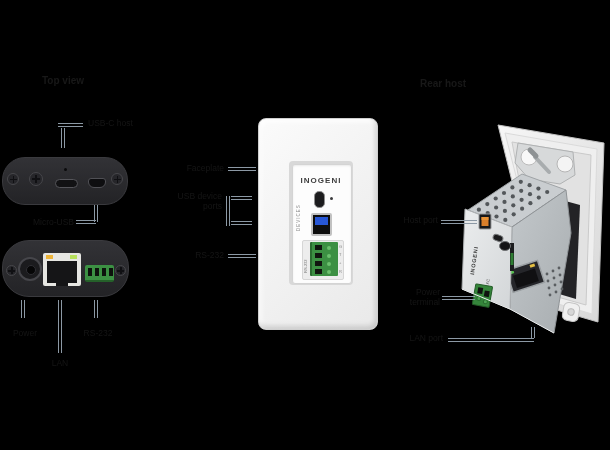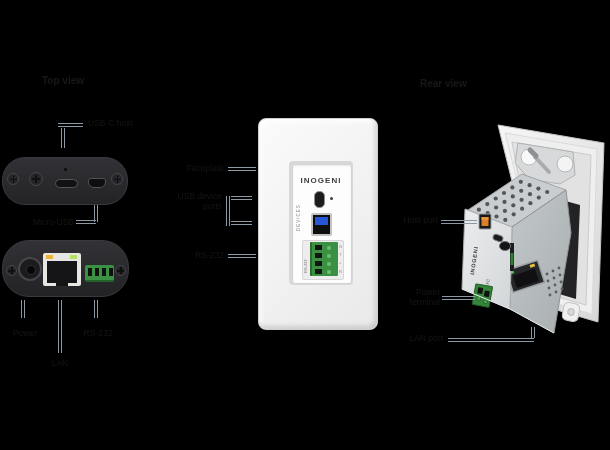--- a/index.html
+++ b/index.html
@@ -29,21 +29,21 @@
   .insert{background:#fdfdfd;border:1px solid #d4d4d4;border-radius:3px;
           box-shadow:inset 0 1px 2px rgba(0,0,0,.08);}
   .vtext{writing-mode:vertical-rl;transform:rotate(180deg);}
 </style>
 </head>
 <body>
 
 <div id="stage">
 
   <div class="hdg" style="left:42px;top:75px;width:70px;">Top view</div>
-  <div class="hdg" style="left:420px;top:78px;width:90px;">Rear view</div>
+  <div class="hdg" style="left:420px;top:78px;width:90px;">Rear host</div>
 
   <div class="devbody" style="left:2px;top:157px;width:124px;height:46px;border-radius:23px;">
     <div class="screw" style="left:4px;top:15px;width:10px;height:10px;">
         <i class="sx"></i>
         <i class="sy"></i>
       </div>
     <div class="screw" style="left:26px;top:14px;width:12px;height:12px;">
         <i class="sx"></i>
         <i class="sy"></i>
       </div>

